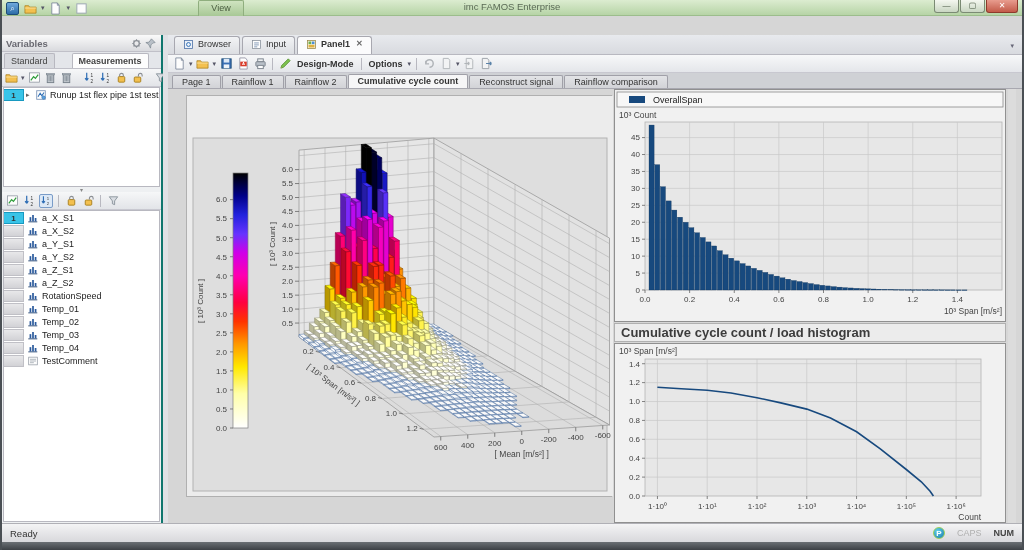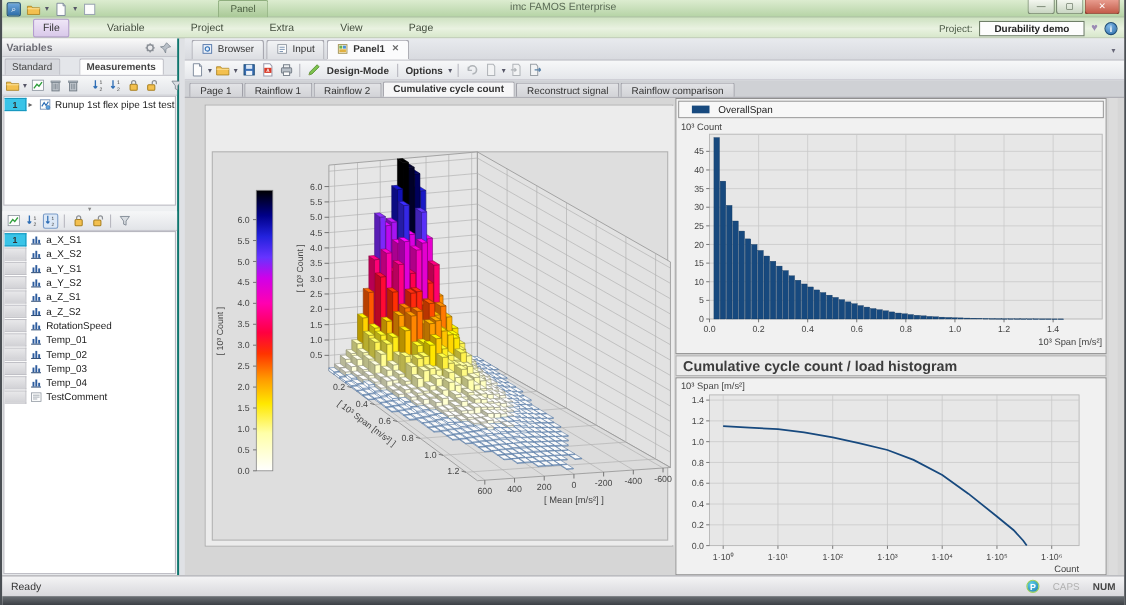--- a/index.html
+++ b/index.html
@@ -109,44 +109,28 @@
           </svg>
         </span>
         <span class="caret">▾</span>
       <span class="ticon">
           <svg width="13" height="13" viewBox="0 0 14 14">
             <rect x="2" y="2" width="10" height="10" fill="#fdfdfd" stroke="#9aa4b2" stroke-width="1"></rect>
           </svg>
         </span>
     </div>
     <div class="apptitle">imc FAMOS Enterprise</div>
-    <div class="ctxtab">Panel</div>
+    <div class="ctxtab">View</div>
     <div class="wincontrols">
       <div class="winbtn">—</div>
       <div class="winbtn">▢</div>
       <div class="winbtn close">✕</div>
     </div>
   </div>
 
-  <div class="menubar">
-    <div class="menus" id="menu-items">
-        <div class="menuitem active">File</div>
-        <div class="menuitem">Variable</div>
-        <div class="menuitem">Project</div>
-        <div class="menuitem">Extra</div>
-        <div class="menuitem">View</div>
-        <div class="menuitem">Page</div>
-      </div>
-    <div class="menuright">
-      <span class="projlabel">Project:</span>
-      <span class="projbox">Durability demo</span>
-      <span class="hearticon">♥</span>
-      <span class="infoicon">i</span>
-    </div>
-  </div>
 
   <div class="bodyarea">
 
     <div class="sidebar">
       <div class="sbheader">
         <span class="t">Variables</span>
         <span class="ticon">
             <svg width="13" height="13" viewBox="0 0 14 14">
               <circle cx="7" cy="7" r="3" fill="none" stroke="#8a8f96" stroke-width="1.4"></circle>
               <path d="M7 2.5 V4 M7 10 V11.5 M2.5 7 H4 M10 7 H11.5 M3.8 3.8 L4.9 4.9 M9.1 9.1 L10.2 10.2 M10.2 3.8 L9.1 4.9 M4.9 9.1 L3.8 10.2" stroke="#8a8f96" stroke-width="1.2"></path>

